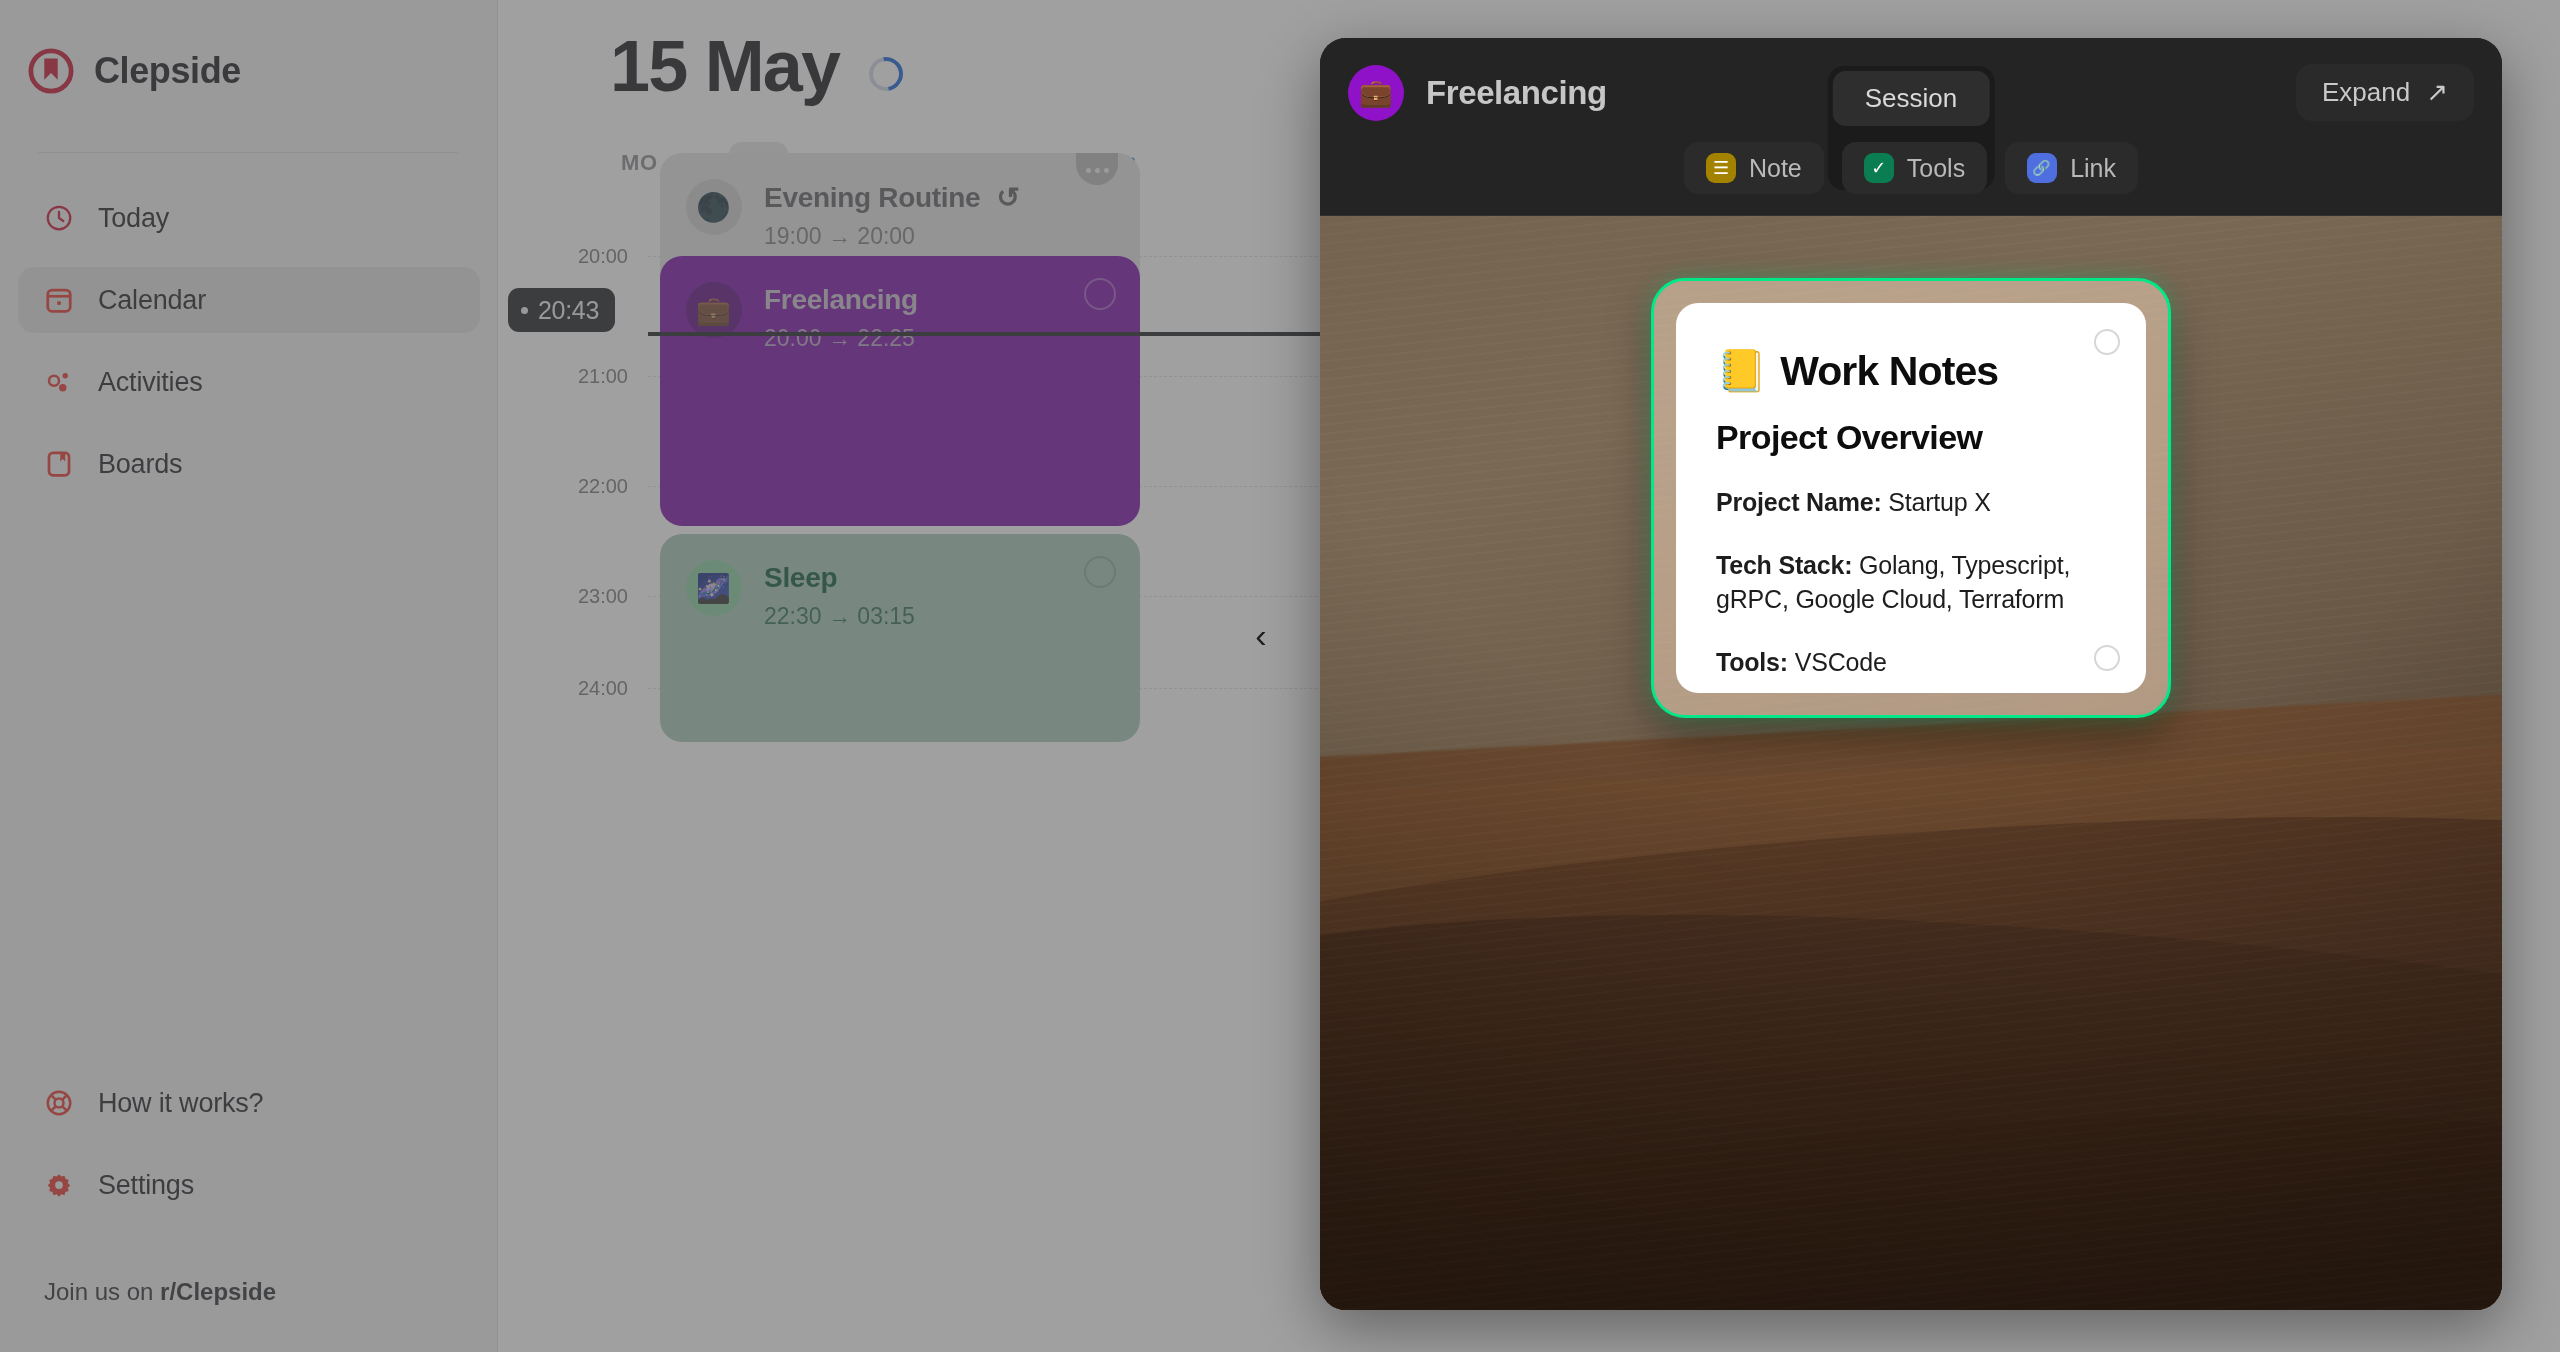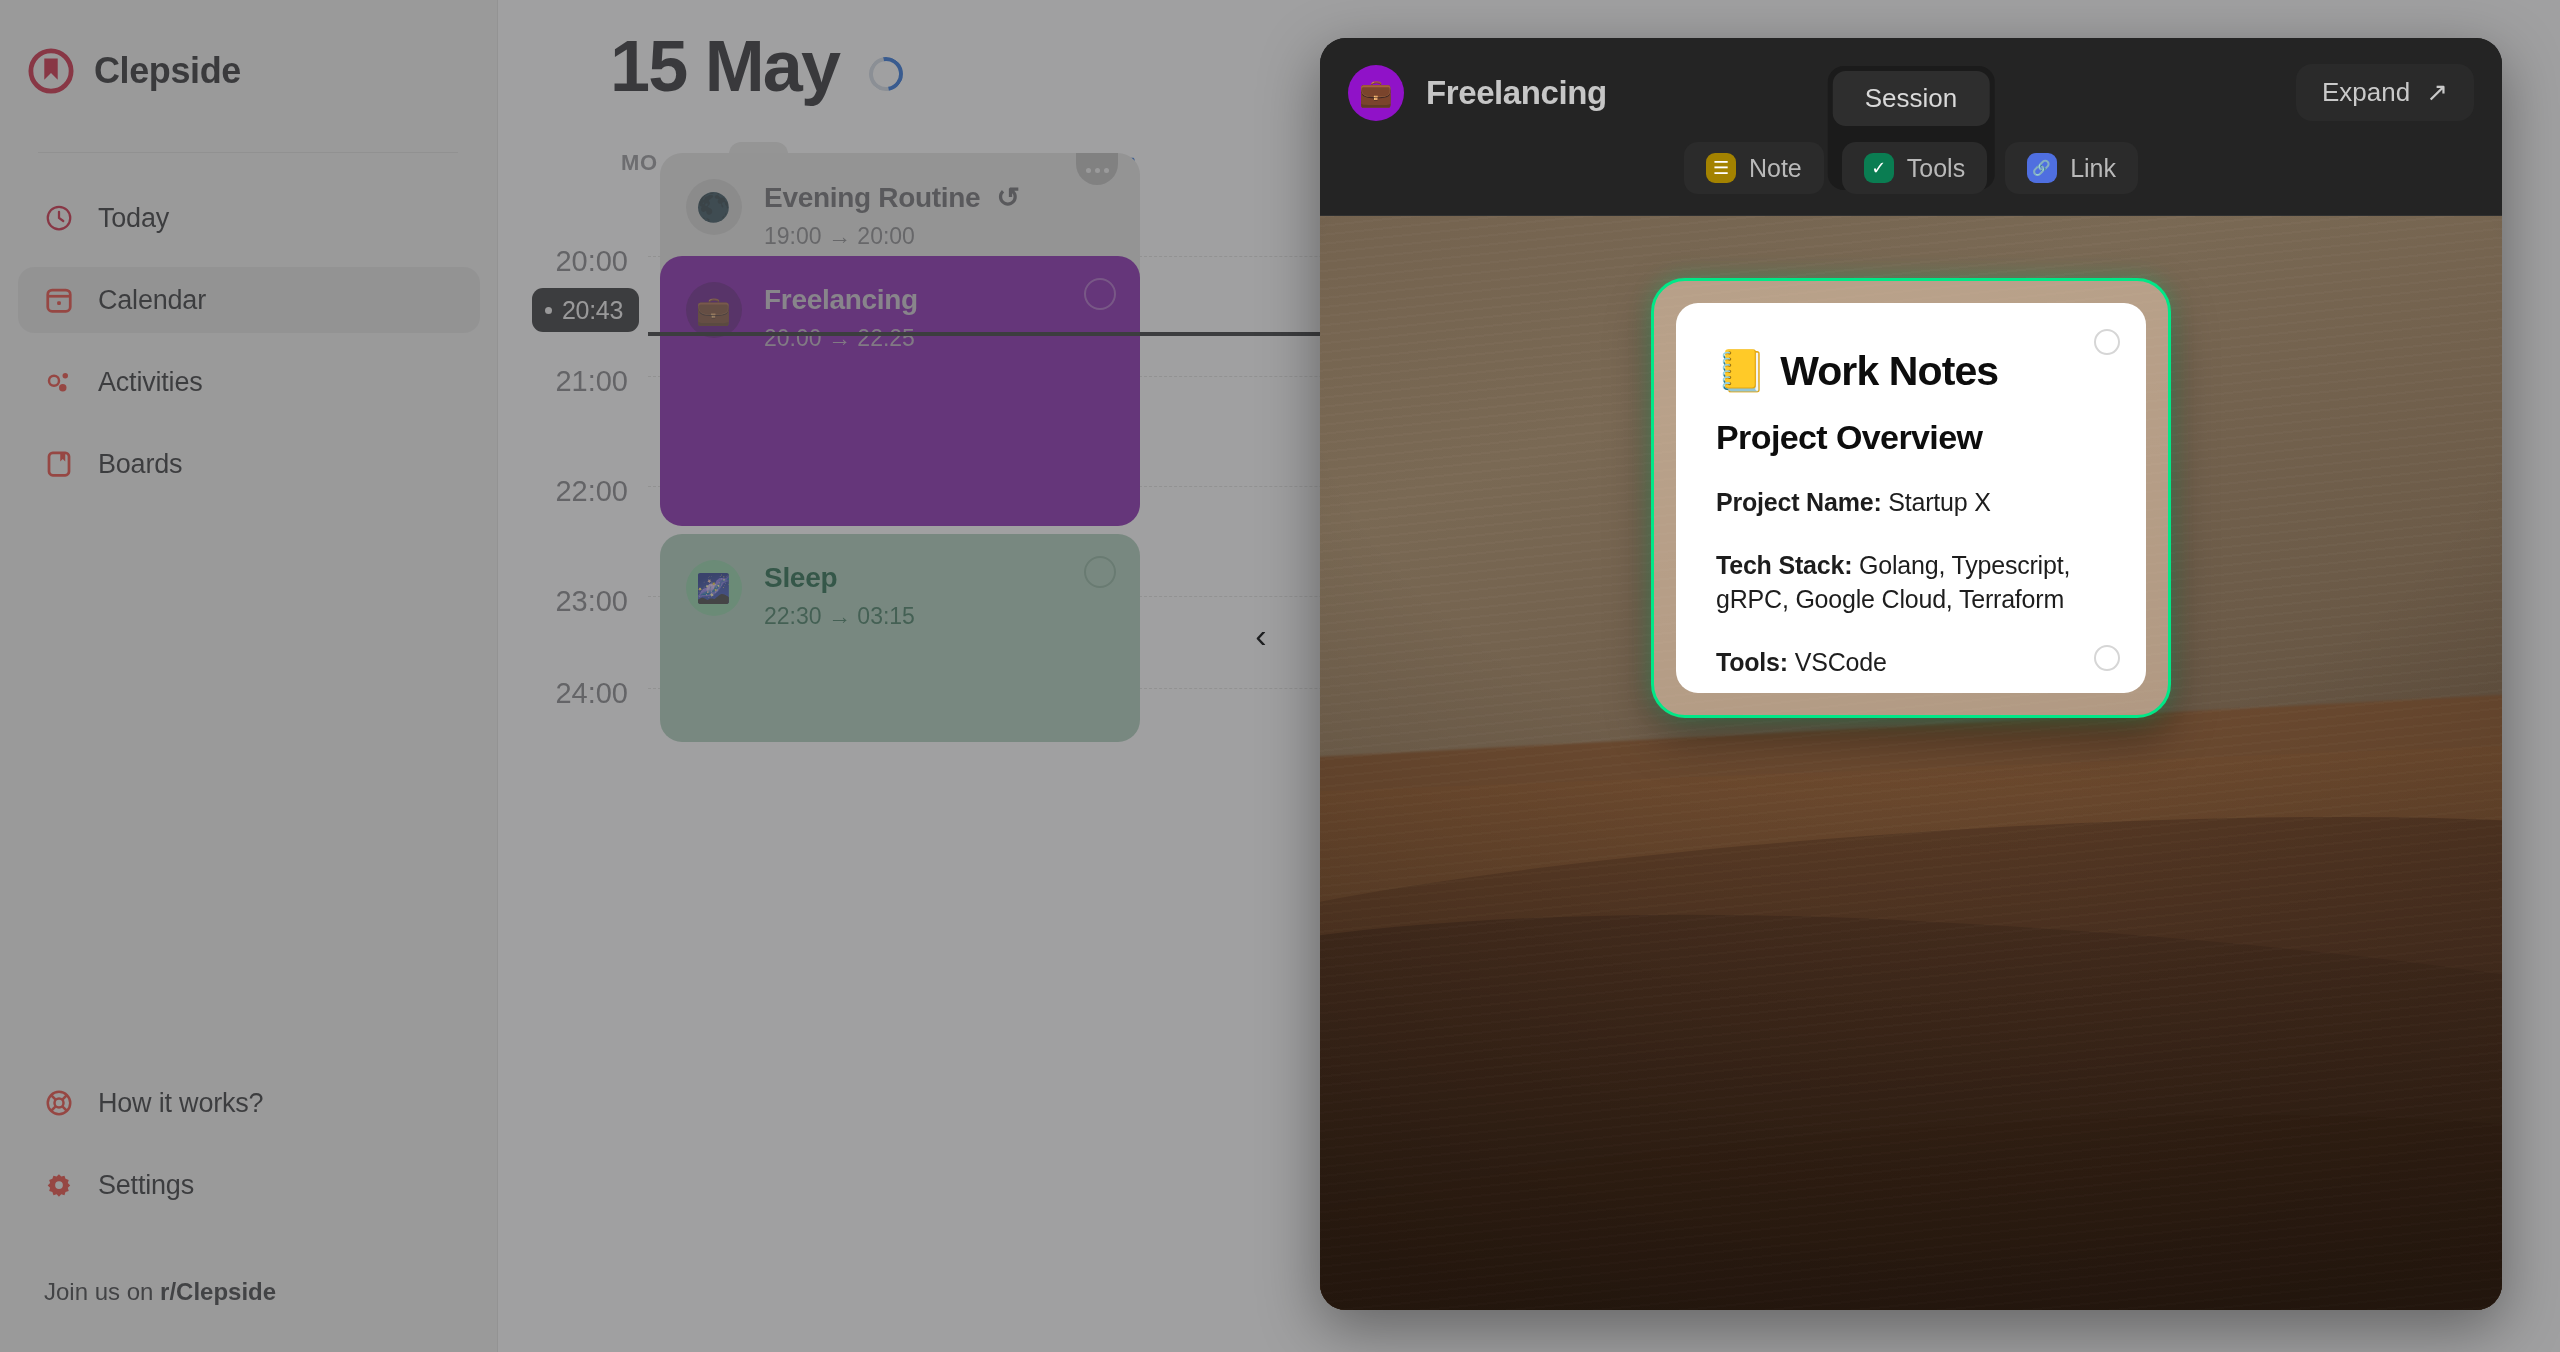--- a/index.html
+++ b/index.html
@@ -104,21 +104,21 @@
     position: absolute; left: 400px; top: 8px;
     font-size: 25px; font-weight: 700; color: #1563d6; cursor: pointer;
     white-space: nowrap;
   }
 
   
   .grid { position: absolute; left: 0; top: 248px; width: 1100px; height: 1104px; }
   .hour-row { position: absolute; left: 0; width: 1100px; height: 1px; }
   .hour-lbl {
     position: absolute; left: 0; width: 130px; text-align: right;
-    font-size: 29px; color: #77787b; transform: translateY(-11px);
+    font-size: 20px; color: #77787b; transform: translateY(-11px);
   }
   .hour-line {
     position: absolute; left: 150px; right: 0; top: 0; height: 1px;
     border-top: 1.5px dashed #dfdfdd;
   }
 
   .evcol { position: absolute; left: 162px; width: 480px; top: 0; }
 
   .event {
     position: absolute; left: 0; width: 480px;
@@ -166,21 +166,21 @@
   
   .nowline {
     position: absolute; left: 150px; right: 0; height: 4px;
     background: #1d1e20; z-index: 12;
   }
   .nowpill {
     position: absolute; left: 10px; height: 44px; padding: 0 16px 0 13px;
     background: #1d1e20; color: #efefee; border-radius: 11px;
     display: flex; align-items: center; gap: 10px;
     font-size: 25px; font-weight: 500; letter-spacing: -0.3px;
-    transform: translateY(-100%); z-index: 13; margin-left: 24px;
+    transform: translateY(-100%); z-index: 13;
   }
   .nowpill .d { width: 7px; height: 7px; border-radius: 50%; background: #efefee; }
 
   
   .collapse-btn {
     position: absolute; left: 1238px; top: 612px;
     width: 46px; height: 46px;
     display: flex; align-items: center; justify-content: center;
     color: #1d1e20; font-size: 34px; z-index: 60; cursor: pointer;
   }

